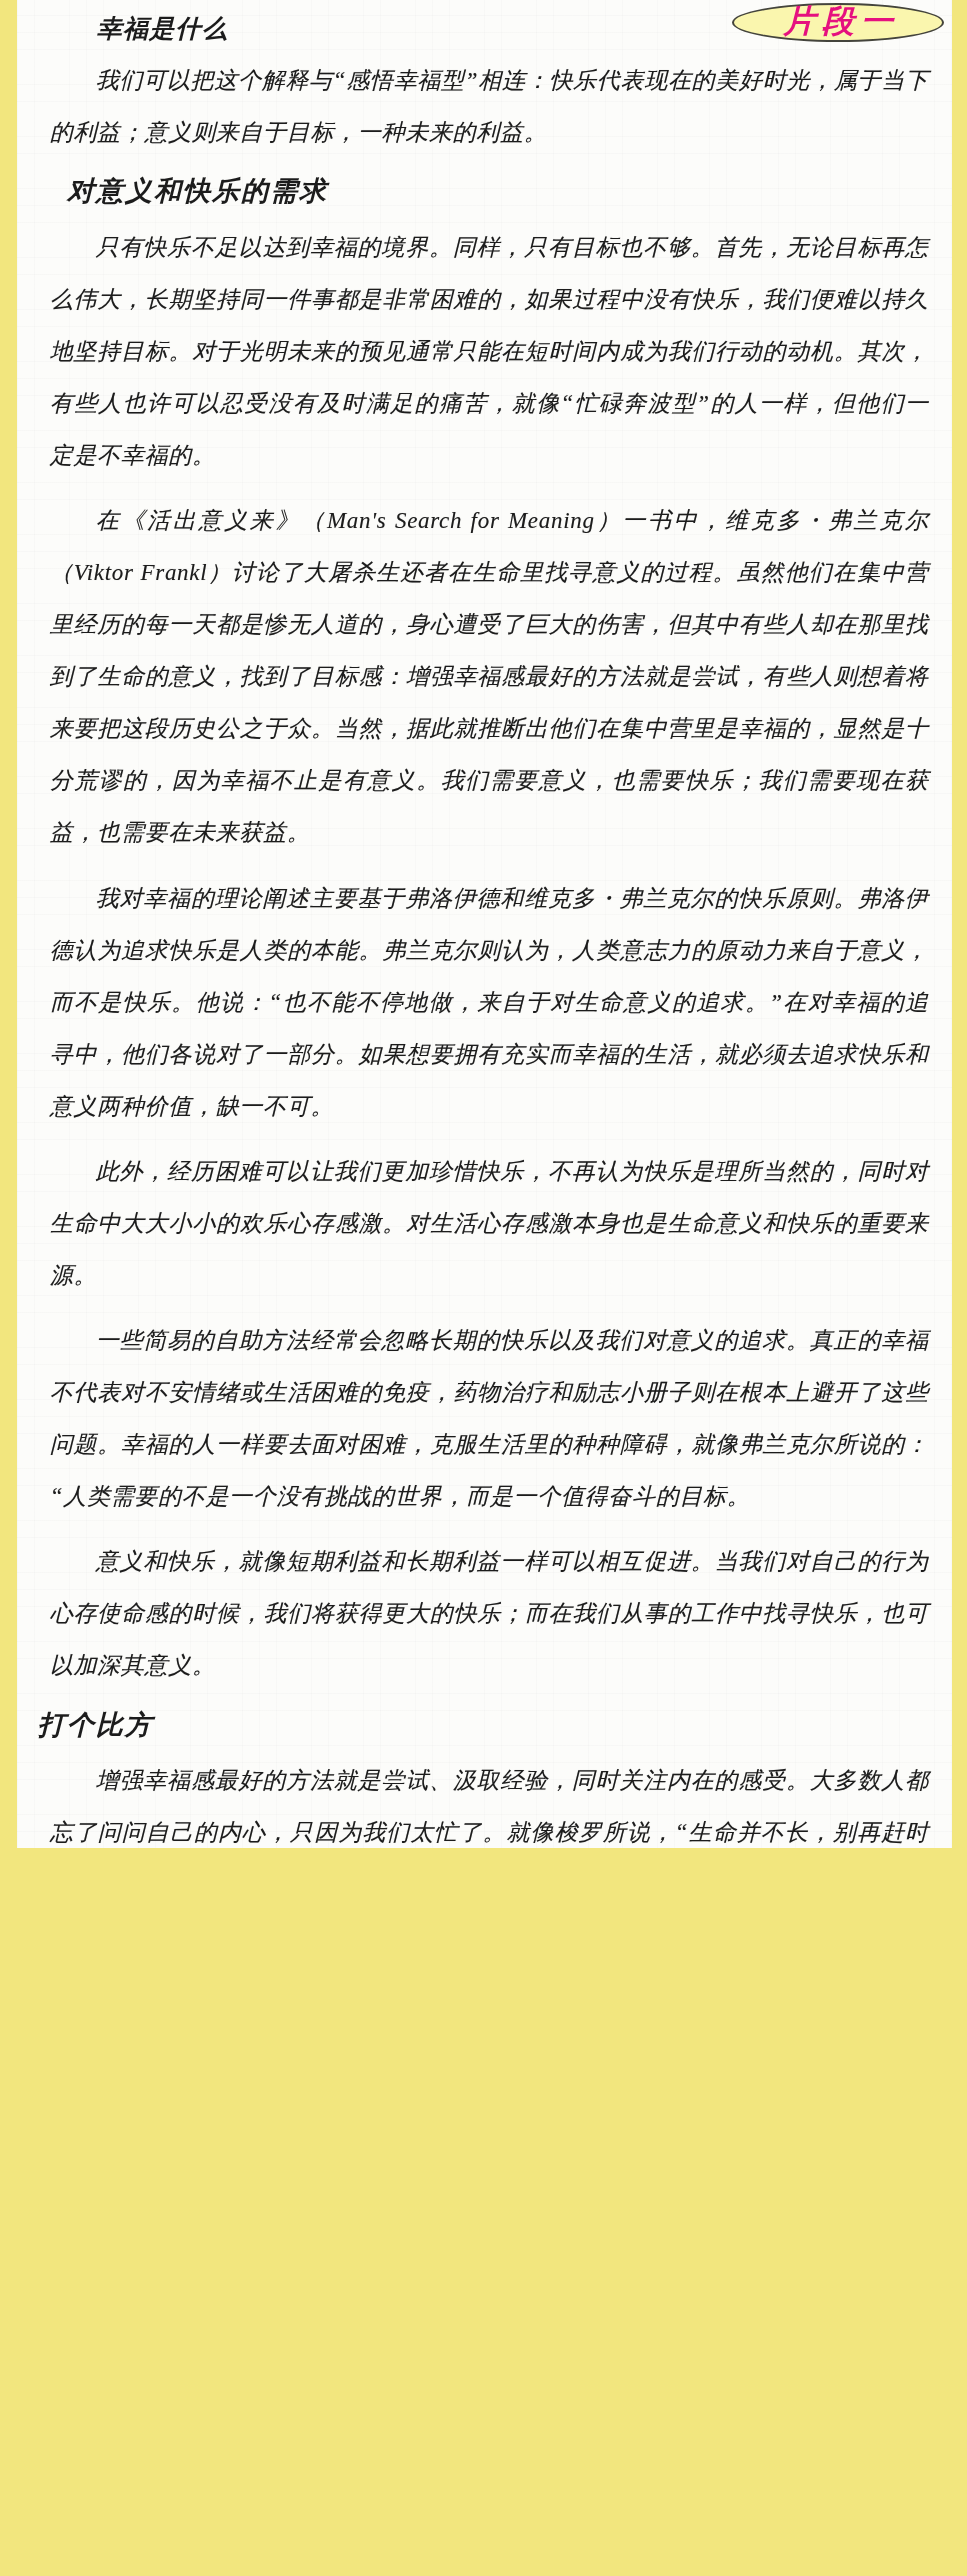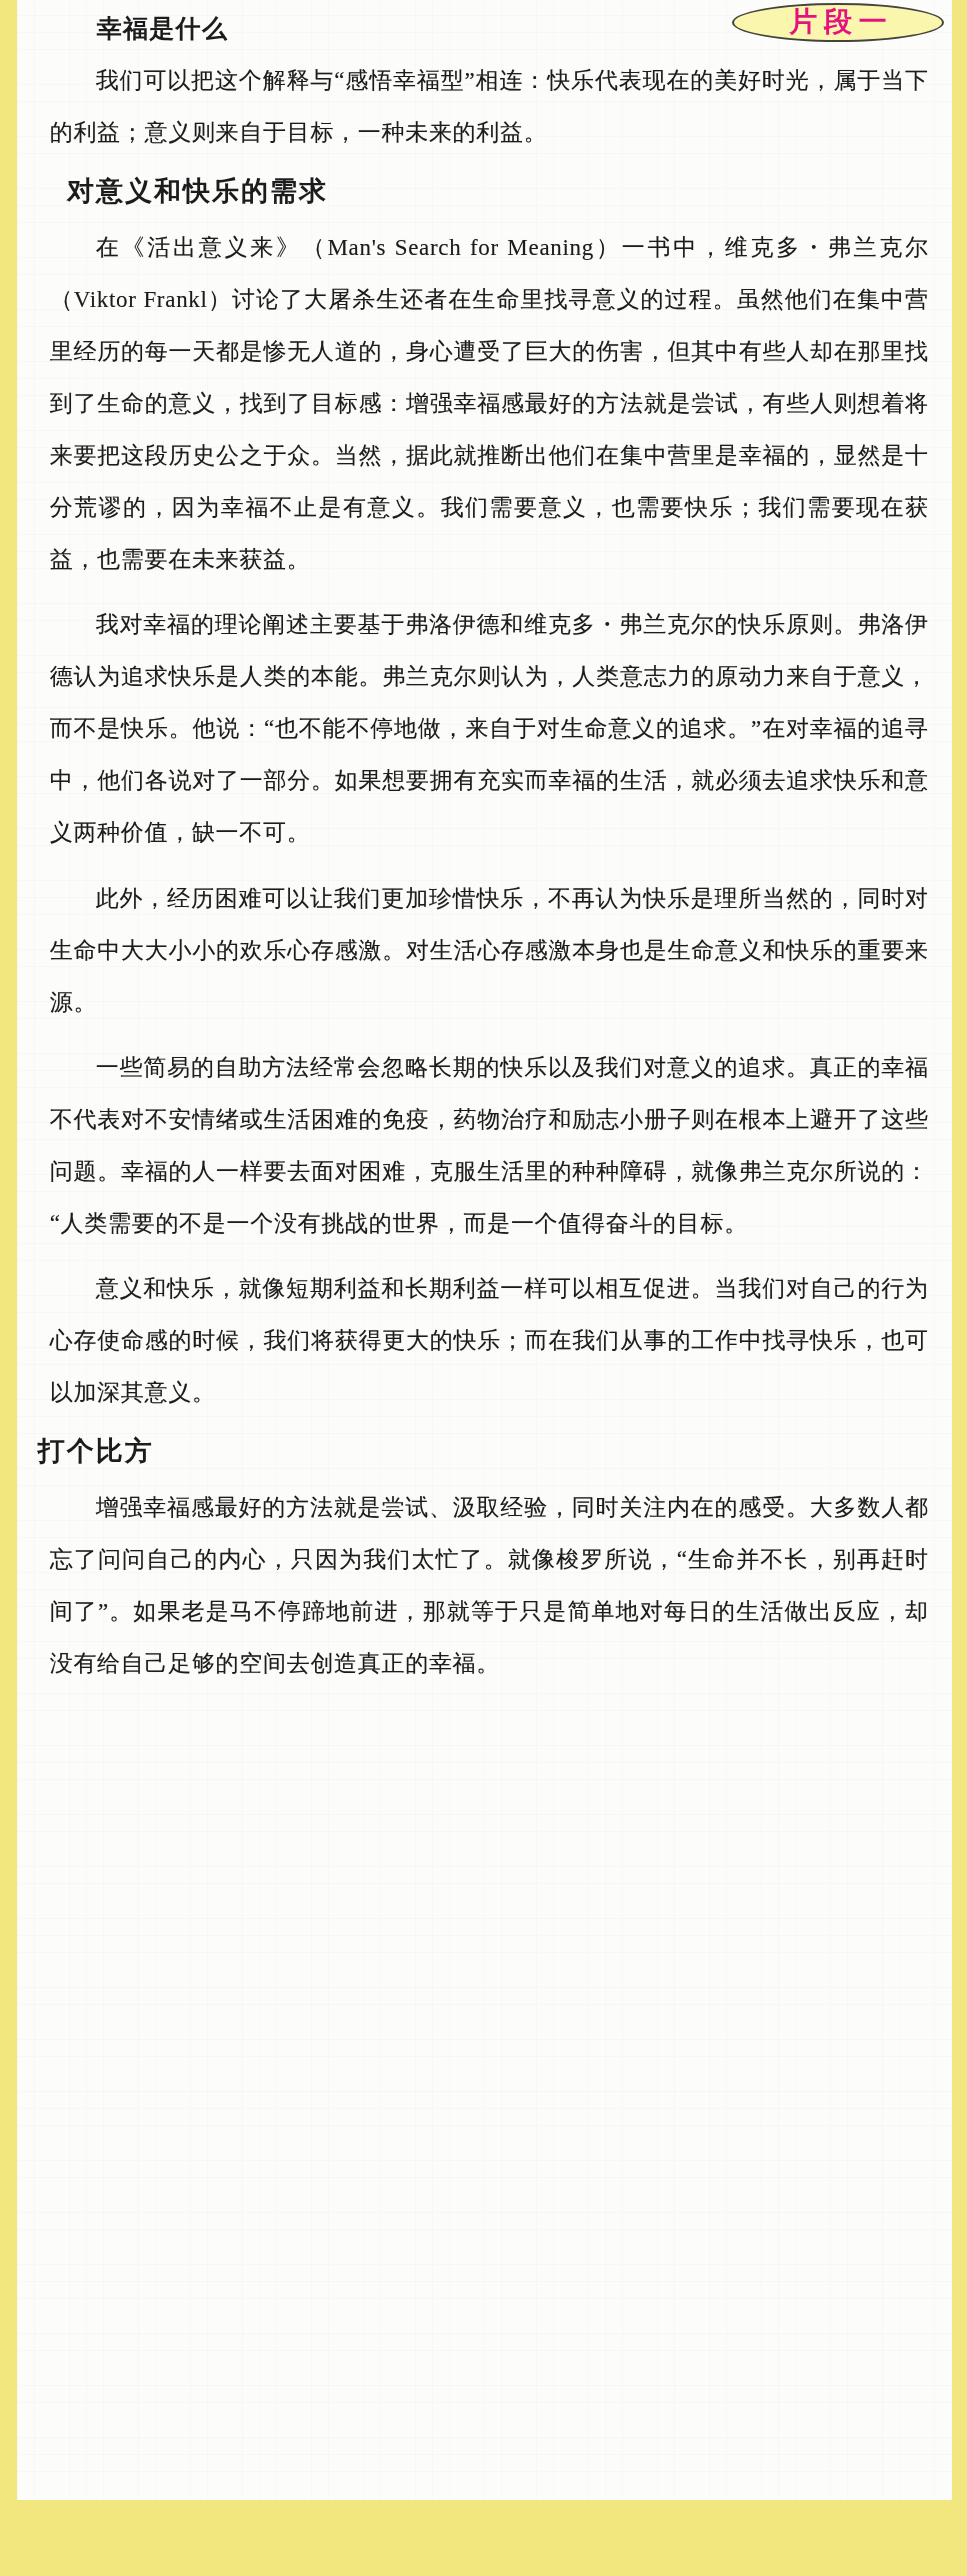--- a/index.html
+++ b/index.html
@@ -12,23 +12,24 @@
   }
   html,body{margin:0;padding:0;}
   body{
     width:967px;
     background:var(--edge-yellow);
     font-family:"Liberation Serif","DejaVu Serif",serif;
   }
   .page{
     position:relative;
     width:967px;
-    height:2500px;
+    height:1848px;
     overflow:hidden;
     background:var(--edge-yellow);
+    font-style:italic;
   }
   .paper{
     position:absolute;
     left:16.7px;
     top:0;
     width:935px;
     height:2576px;
     background:
       repeating-linear-gradient(0deg, rgba(120,120,130,0.035) 0 0.7px, transparent 0.7px 17.3px),
       repeating-linear-gradient(90deg, rgba(120,120,130,0.03) 0 0.7px, transparent 0.7px 17.3px),
@@ -55,21 +56,21 @@
     border:2px solid var(--badge-outline);
     border-radius:50%;
     display:flex;
     align-items:center;
     justify-content:center;
     box-sizing:border-box;
   }
   .badge-label{
     font-family:"Liberation Sans","DejaVu Sans",sans-serif;
     font-weight:bold;
-    font-size:28px;
+    font-size:32px;
     color:var(--badge-text);
     letter-spacing:6.7px;
     padding-left:6.7px;
     white-space:nowrap;
   }
   #content{
     margin-top:9.3px;
     color:var(--ink);
   }
   .block-p{
@@ -97,20 +98,21 @@
 </style>
 </head>
 <body>
 
 <div class="page">
   <div class="paper">
     <h1 class="doc-title">幸福是什么</h1>
     <div id="content">
         <p class="block-p">我们可以把这个解释与“感悟幸福型”相连：快乐代表现在的美好时光，属于当下的利益；意义则来自于目标，一种未来的利益。</p>
         <h2 class="block-heading-indent">对意义和快乐的需求</h2>
+        <p class="block-p">只有快乐不足以达到幸福的境界。同样，只有目标也不够。首先，无论目标再怎么伟大，长期坚持同一件事都是非常困难的，如果过程中没有快乐，我们便难以持久地坚持目标。对于光明未来的预见通常只能在短时间内成为我们行动的动机。其次，有些人也许可以忍受没有及时满足的痛苦，就像“忙碌奔波型”的人一样，但他们一定是不幸福的。</p>
         <p class="block-p">在《活出意义来》（Man's Search for Meaning）一书中，维克多・弗兰克尔（Viktor Frankl）讨论了大屠杀生还者在生命里找寻意义的过程。虽然他们在集中营里经历的每一天都是惨无人道的，身心遭受了巨大的伤害，但其中有些人却在那里找到了生命的意义，找到了目标感：增强幸福感最好的方法就是尝试，有些人则想着将来要把这段历史公之于众。当然，据此就推断出他们在集中营里是幸福的，显然是十分荒谬的，因为幸福不止是有意义。我们需要意义，也需要快乐；我们需要现在获益，也需要在未来获益。</p>
         <p class="block-p">我对幸福的理论阐述主要基于弗洛伊德和维克多・弗兰克尔的快乐原则。弗洛伊德认为追求快乐是人类的本能。弗兰克尔则认为，人类意志力的原动力来自于意义，而不是快乐。他说：“也不能不停地做，来自于对生命意义的追求。”在对幸福的追寻中，他们各说对了一部分。如果想要拥有充实而幸福的生活，就必须去追求快乐和意义两种价值，缺一不可。</p>
         <p class="block-p">此外，经历困难可以让我们更加珍惜快乐，不再认为快乐是理所当然的，同时对生命中大大小小的欢乐心存感激。对生活心存感激本身也是生命意义和快乐的重要来源。</p>
         <p class="block-p">一些简易的自助方法经常会忽略长期的快乐以及我们对意义的追求。真正的幸福不代表对不安情绪或生活困难的免疫，药物治疗和励志小册子则在根本上避开了这些问题。幸福的人一样要去面对困难，克服生活里的种种障碍，就像弗兰克尔所说的：“人类需要的不是一个没有挑战的世界，而是一个值得奋斗的目标。</p>
         <p class="block-p">意义和快乐，就像短期利益和长期利益一样可以相互促进。当我们对自己的行为心存使命感的时候，我们将获得更大的快乐；而在我们从事的工作中找寻快乐，也可以加深其意义。</p>
         <h2 class="block-heading-flush">打个比方</h2>
         <p class="block-p">增强幸福感最好的方法就是尝试、汲取经验，同时关注内在的感受。大多数人都忘了问问自己的内心，只因为我们太忙了。就像梭罗所说，“生命并不长，别再赶时间了”。如果老是马不停蹄地前进，那就等于只是简单地对每日的生活做出反应，却没有给自己足够的空间去创造真正的幸福。</p>
       </div>
   </div>
   <div class="badge">

